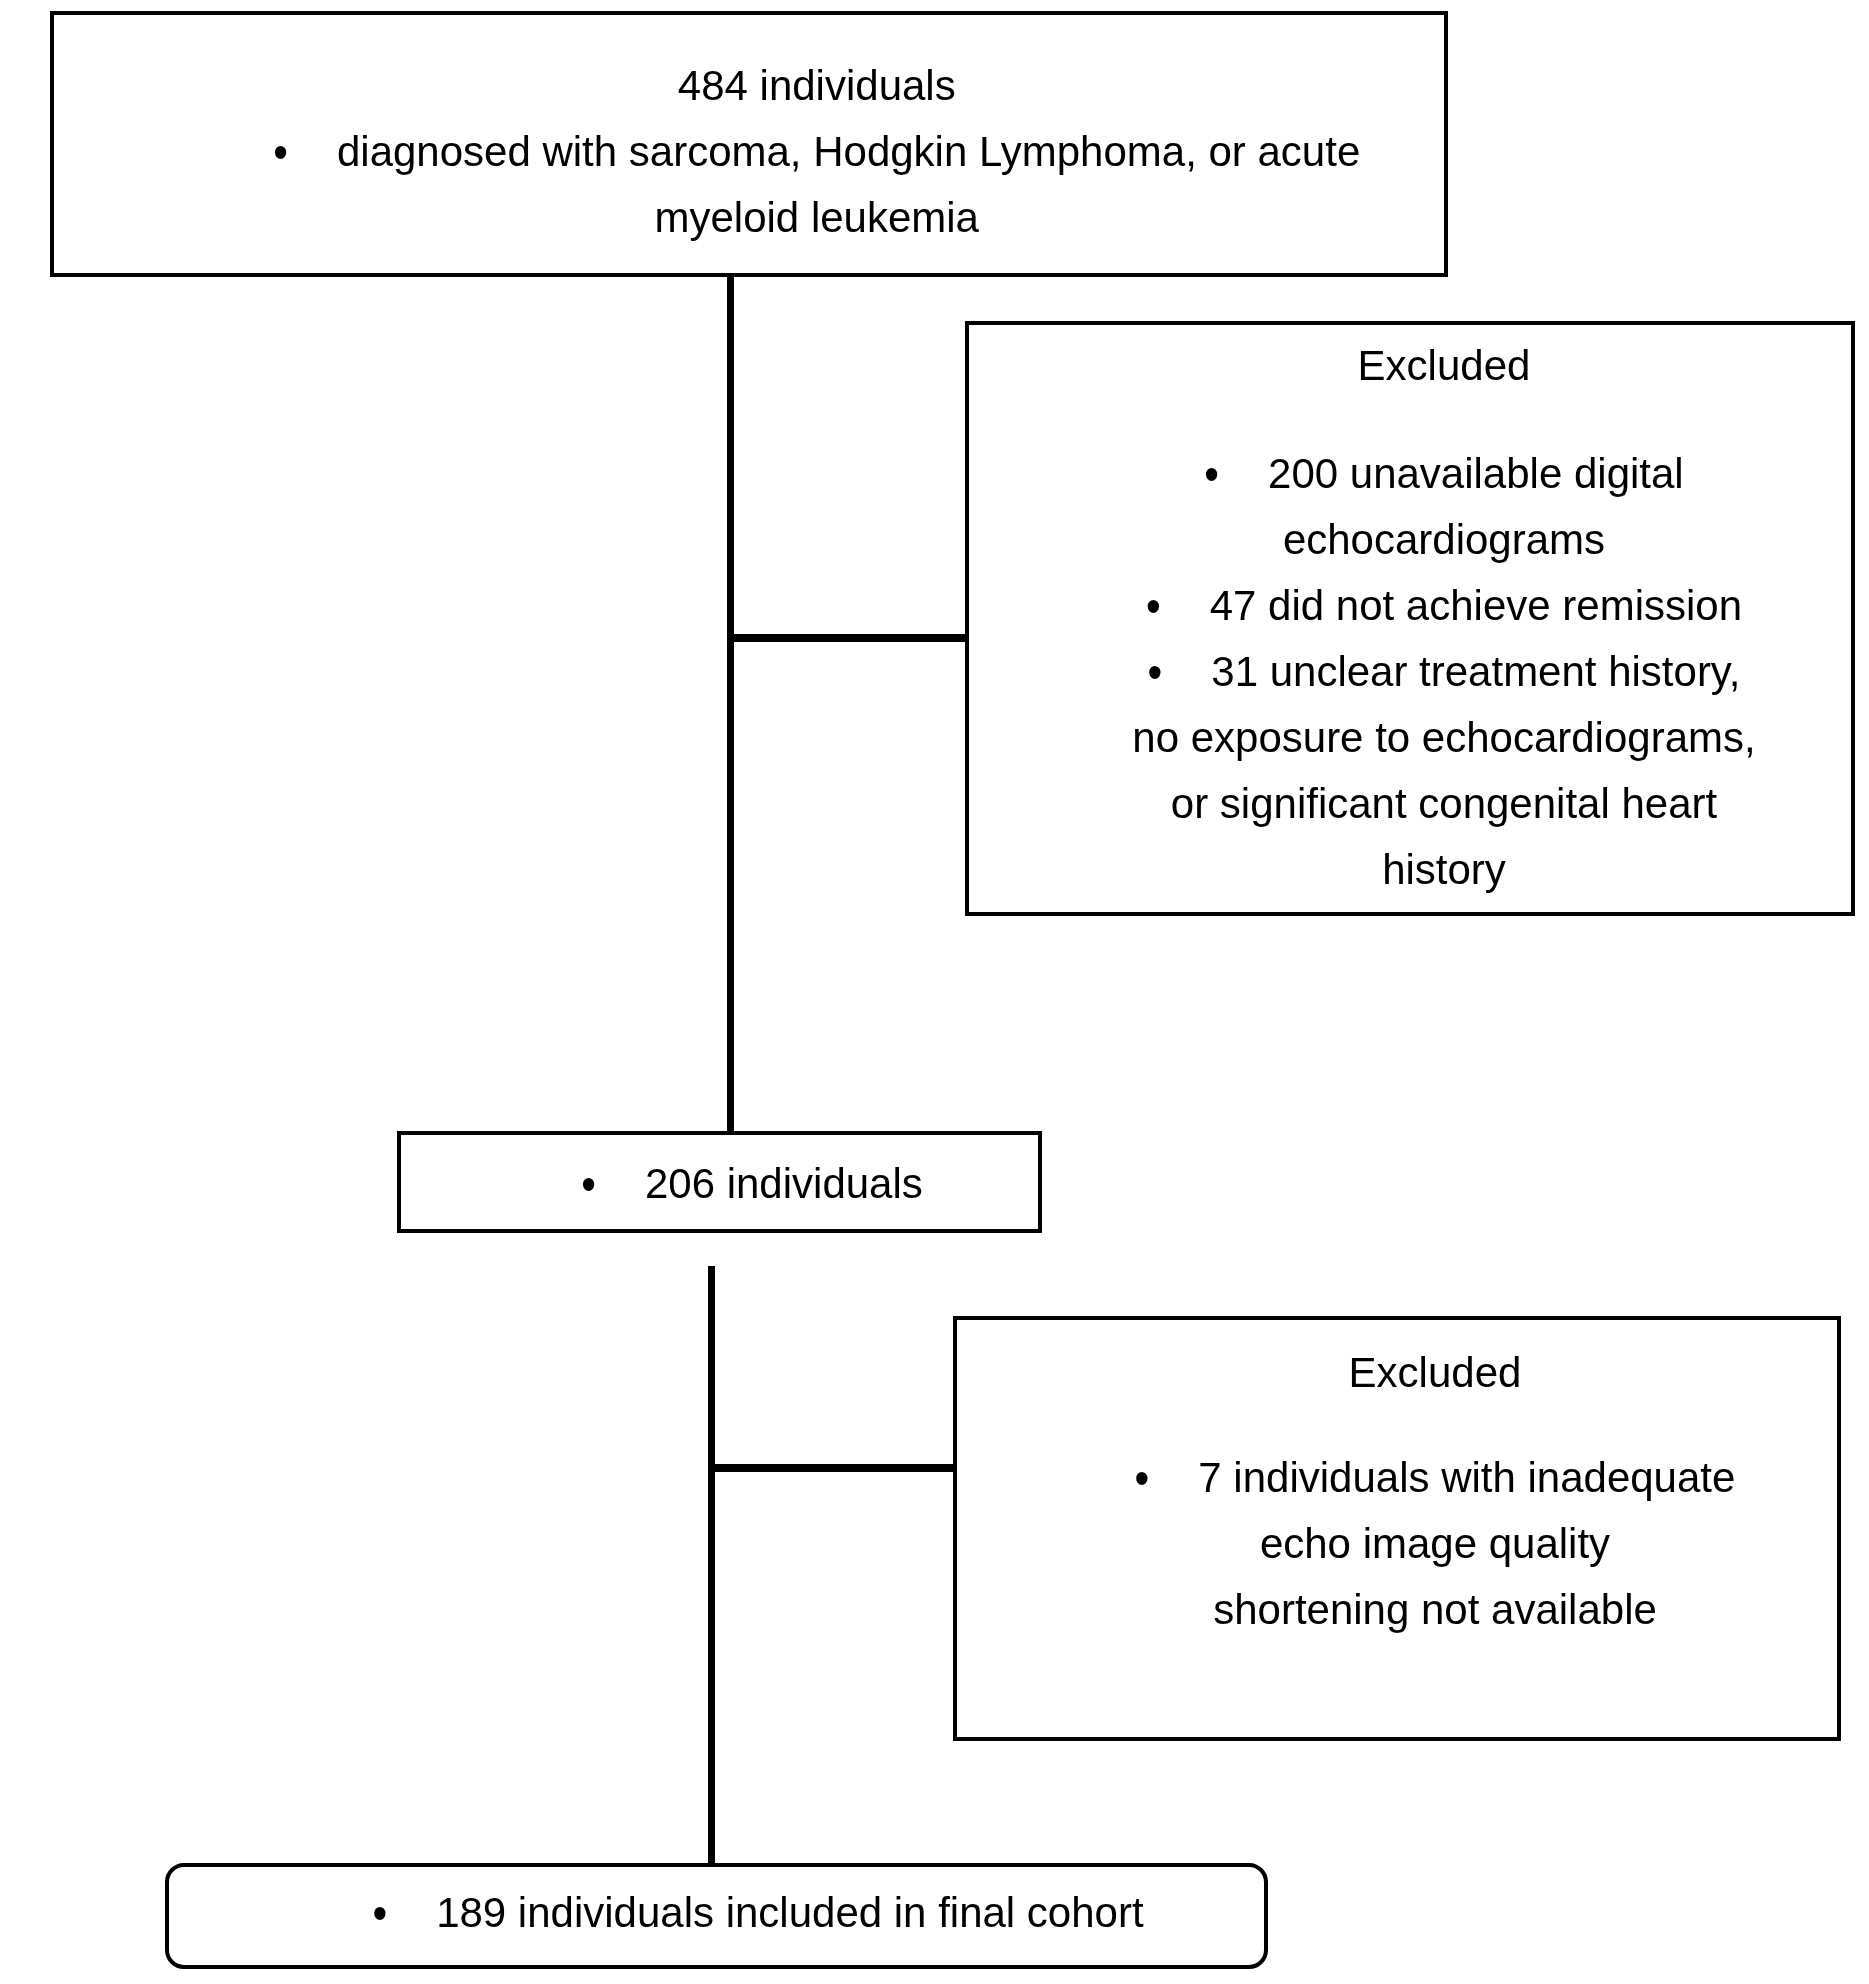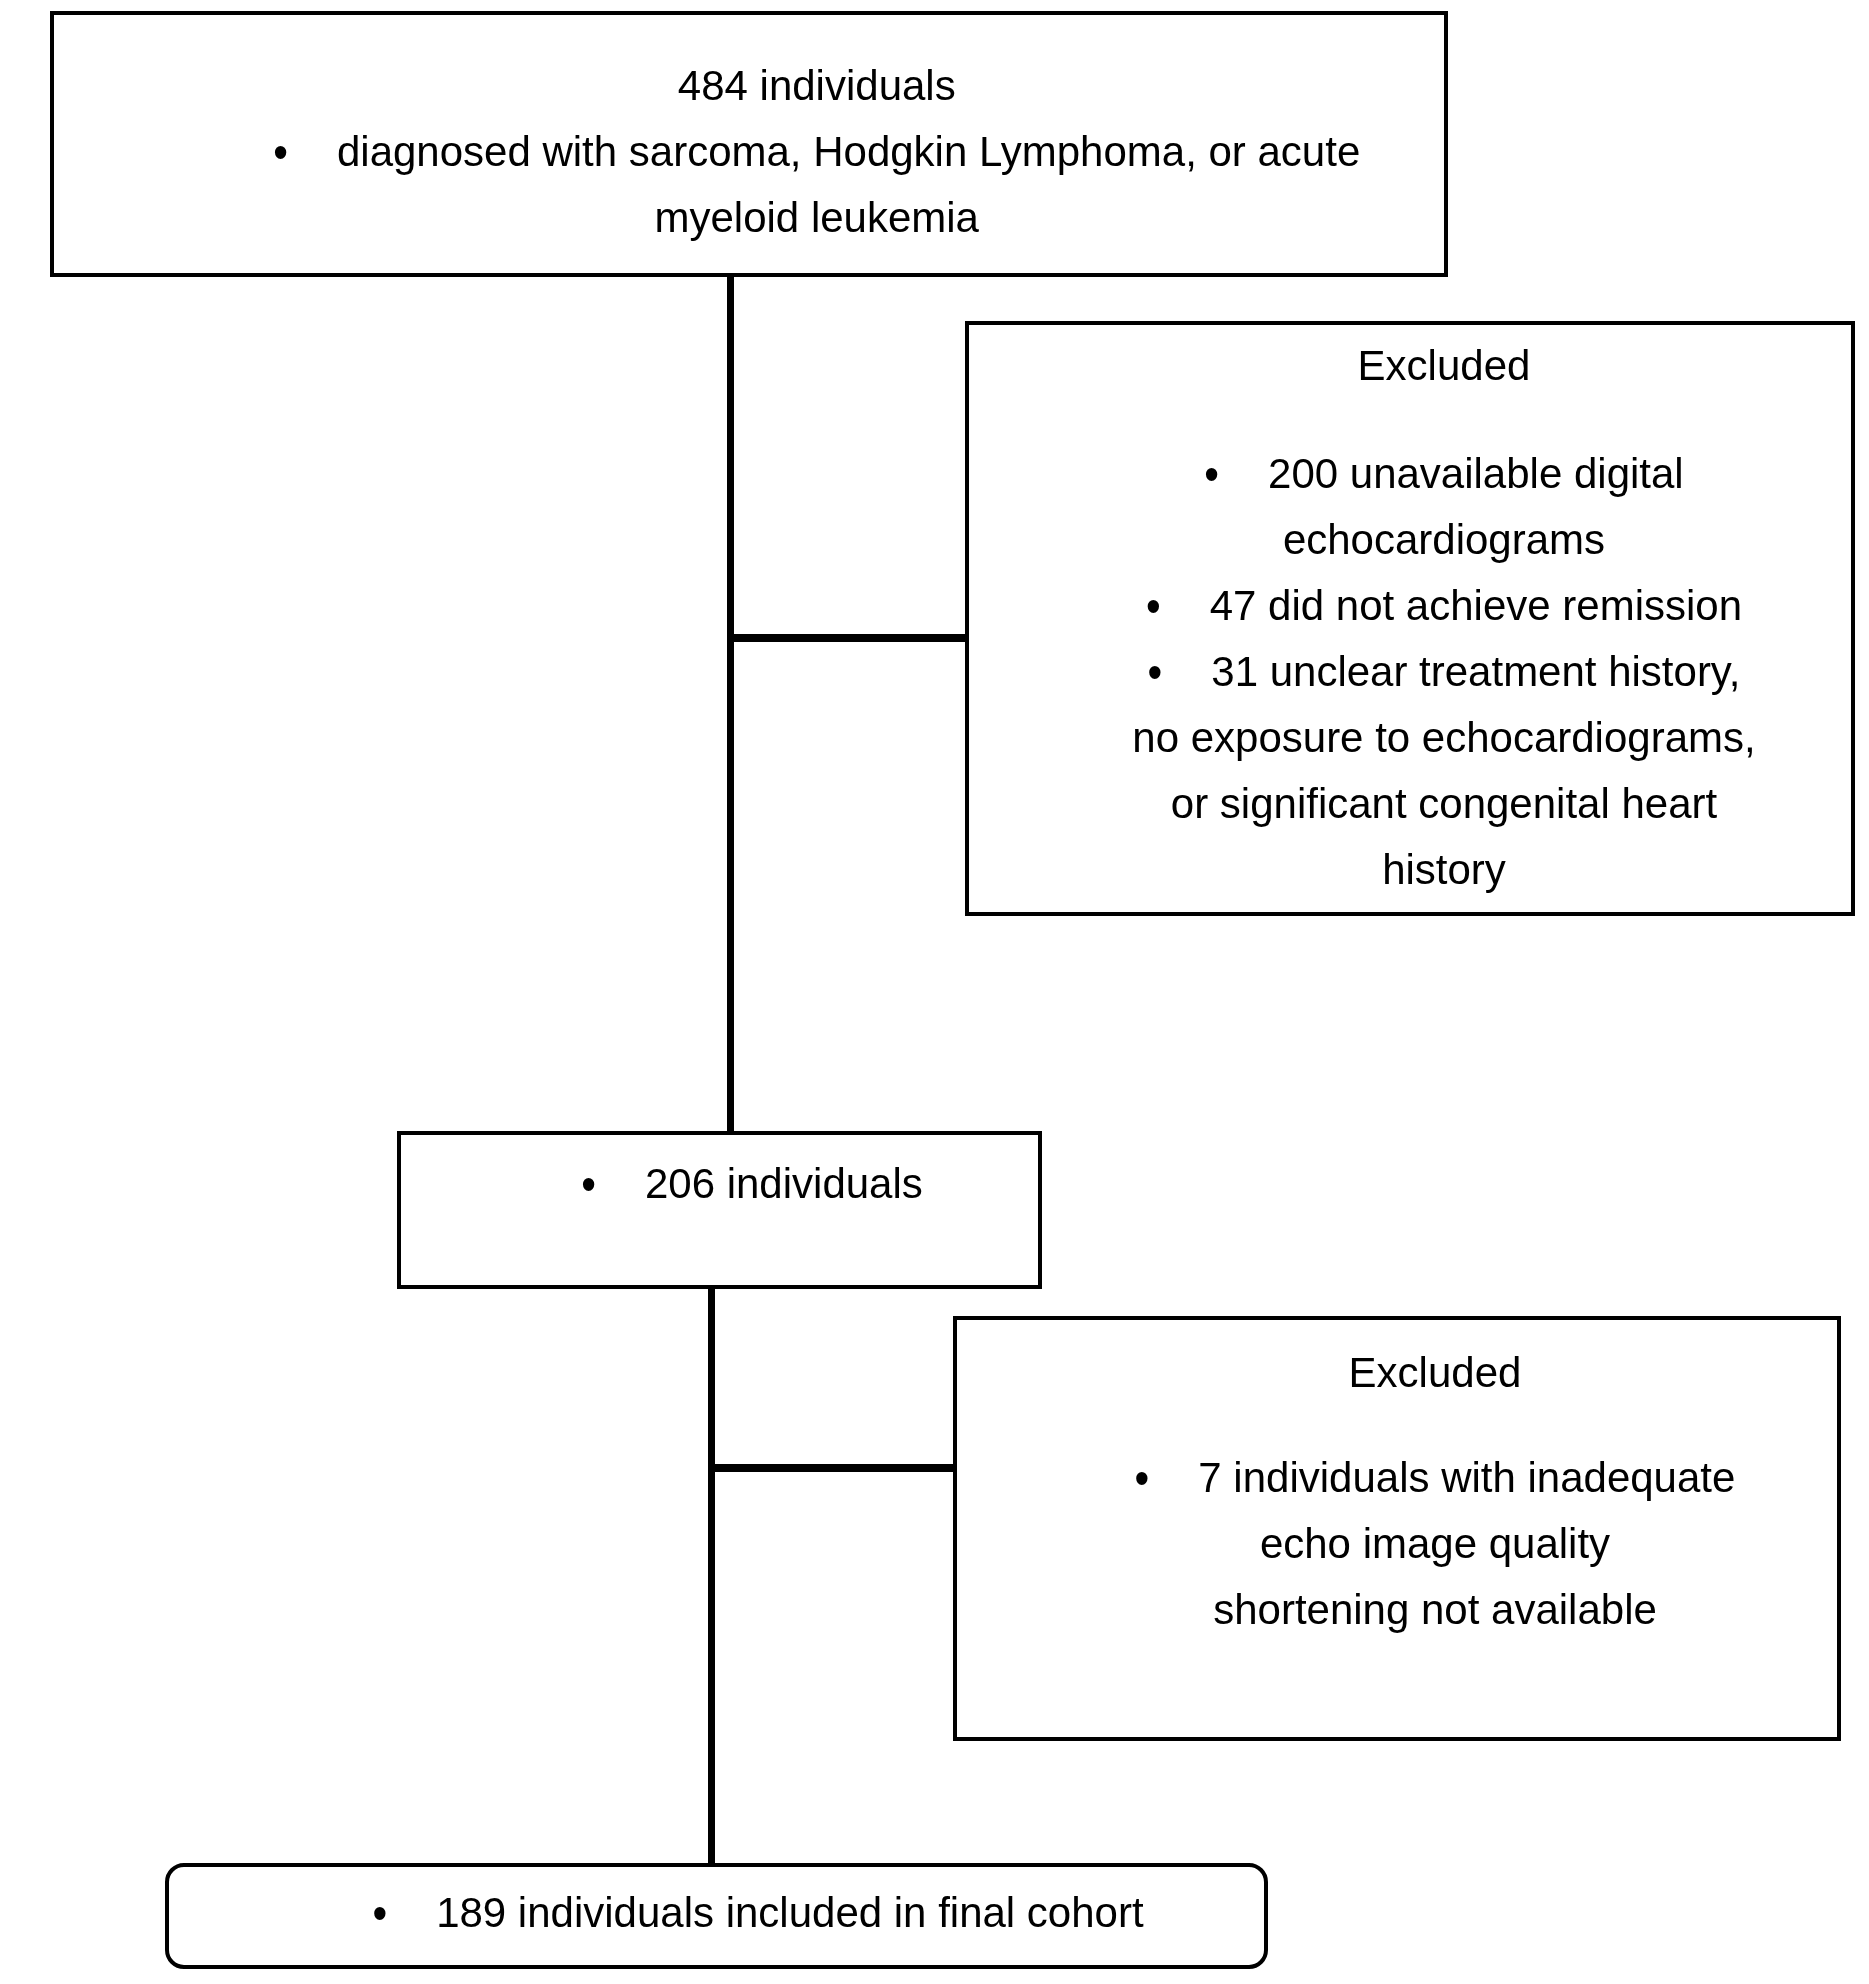--- a/index.html
+++ b/index.html
@@ -34,21 +34,21 @@
     transform: scaleY(1.15);
   }
   .connector {
     position: absolute;
     background: #000000;
   }
 
   
   #box-start   { left: 13.6px;   top: 11.3px;   width: 1398px; height: 266px; padding: 38px 22.7px 0 159px; margin-left: 36px; }
   #box-excl1   { left: 965px; top: 321px;  width: 890px; height: 595px; padding: 7.6px 19px 0 87px; }
-  #box-remain  { left: 397px;  top: 1131px; width: 645px;  height: 158px; padding: 16px 15px 0 80px; }
+  #box-remain  { left: 397px;  top: 1131px; width: 645px;  height: 102px; padding: 16px 15px 0 80px; }
   #box-excl2   { left: 953px; top: 1316px; width: 888px; height: 425px; padding: 19.6px 15px 0 91px; }
   #box-final   { left: 165px;  top: 1863px; width: 1103px; height: 106px; padding: 13px 19px 0 102px; border-radius: 19px; }
 
   #box-excl1 .heading { margin-bottom: 42px; }
   #box-excl2 .heading { margin-bottom: 39px; }
 
   
   #stem-1   { left: 727px; top: 276px;  width: 6.8px;   height: 857px; }
   #branch-1 { left: 727px; top: 634px;  width: 240px; height: 7.6px; }
   #stem-2   { left: 708px; top: 1266px; width: 6.8px;   height: 600px; }

